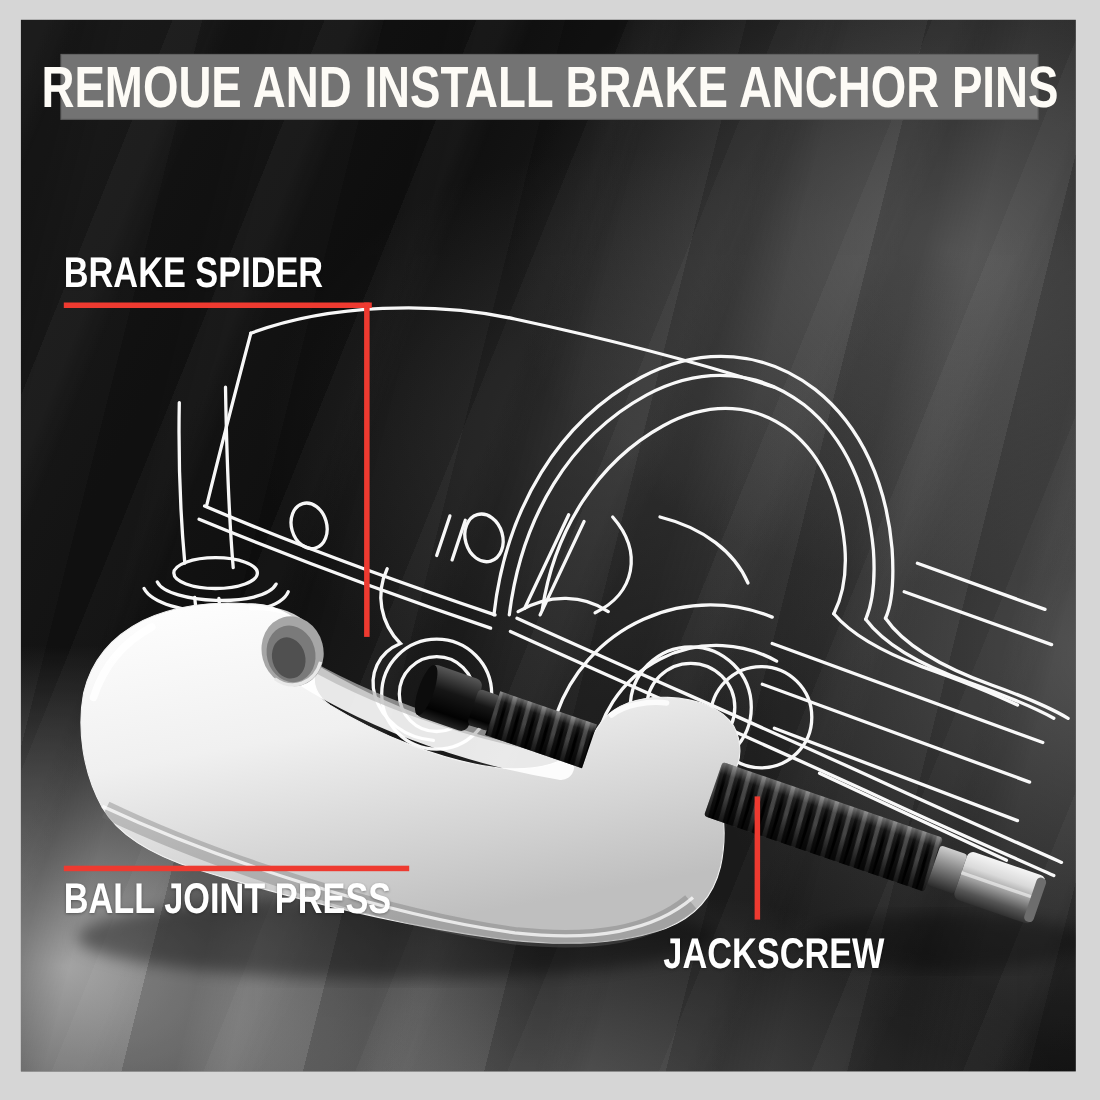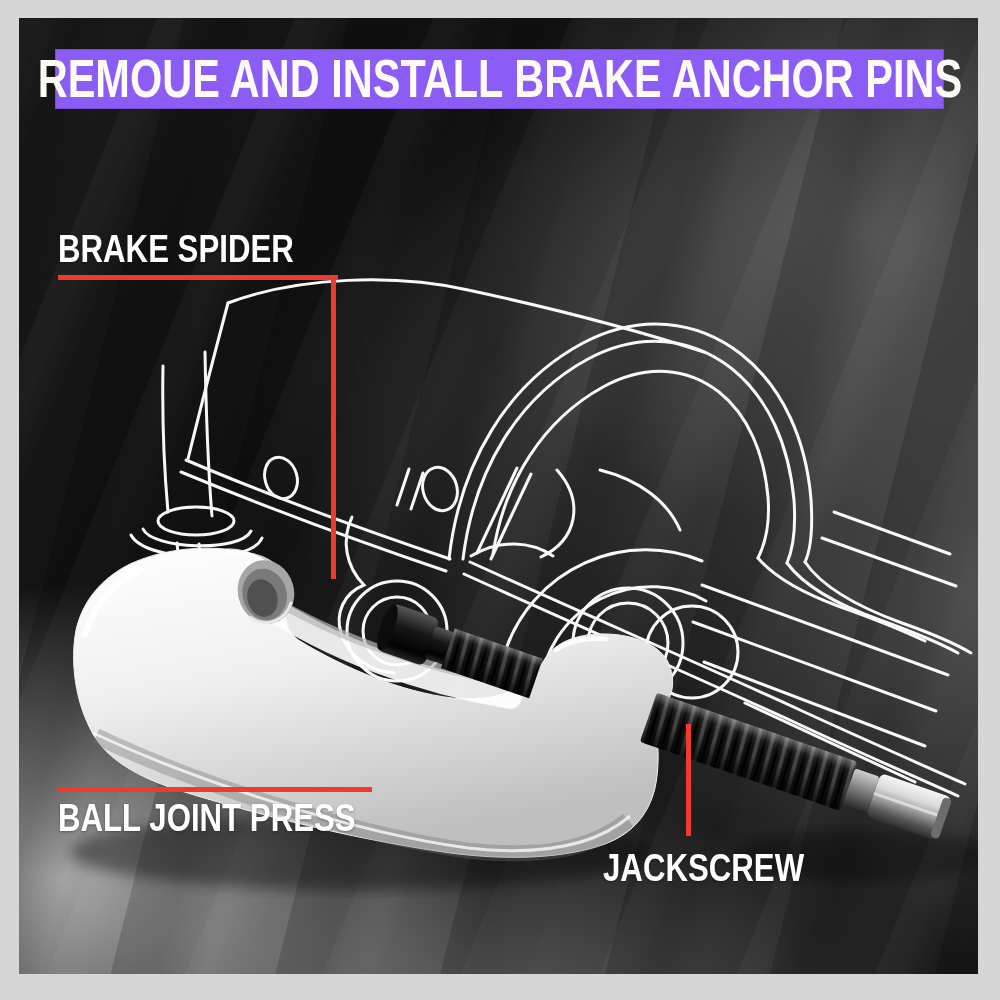--- a/index.html
+++ b/index.html
@@ -22,21 +22,21 @@
     position:absolute;inset:0;pointer-events:none;
     background:
       repeating-linear-gradient(104deg, rgba(0,0,0,.20) 0 46px, rgba(0,0,0,0) 92px 160px),
       repeating-linear-gradient(112deg, rgba(255,255,255,.045) 0 22px, rgba(255,255,255,0) 54px 128px);
     opacity:.8;
   }
   .canvas svg{position:absolute;left:-19px;top:-18px;width:1000px;height:1000px;display:block;}
 
   .banner{
     position:absolute;left:55px;top:49px;width:889px;height:60px;
-    background:#8b5cf6;display:flex;justify-content:center;
+    background:#737373;display:flex;justify-content:center;
     z-index:6;box-shadow:0 0 0 1px rgba(0,0,0,.15) inset;
   }
   .banner span{
     color:#fdfbf6;font-weight:700;font-size:50px;line-height:60px;white-space:nowrap;
     transform:scale(.83,1.06);letter-spacing:0px;
   }
   .label{
     position:absolute;color:#ffffff;font-weight:700;font-size:39px;line-height:36px;
     white-space:nowrap;transform:scaleX(.8);transform-origin:left center;z-index:6;
     text-shadow:0 1px 3px rgba(0,0,0,.35);

